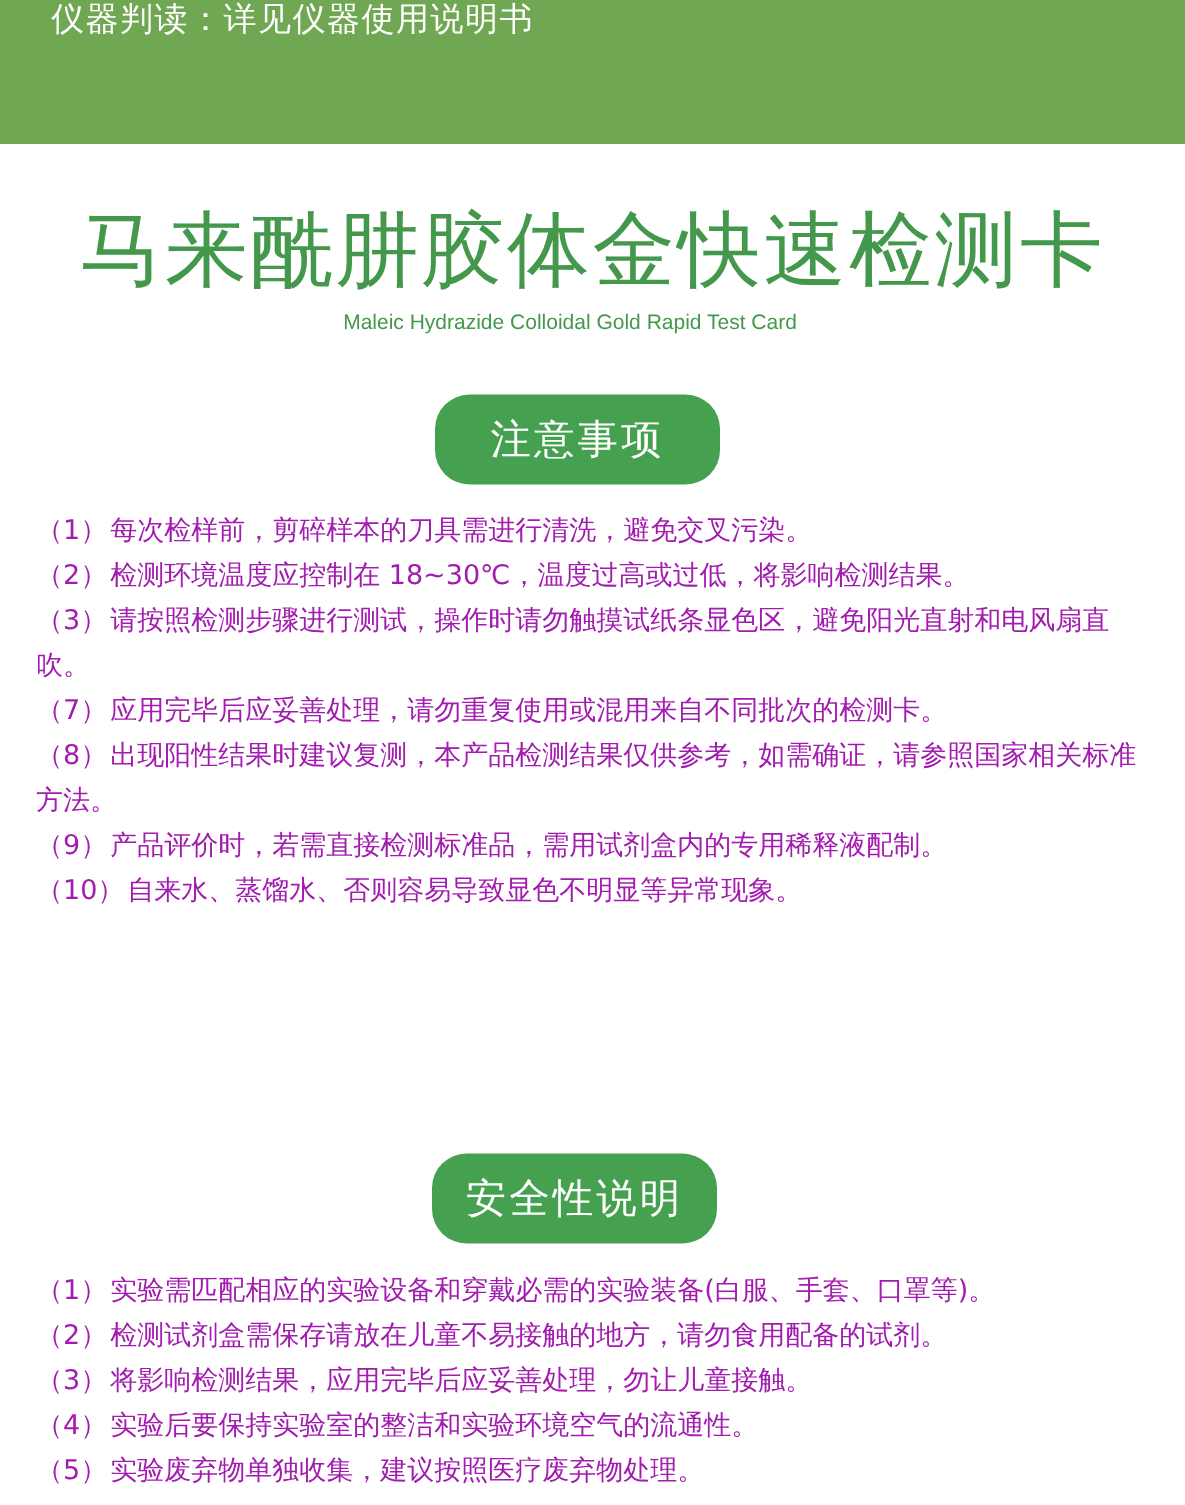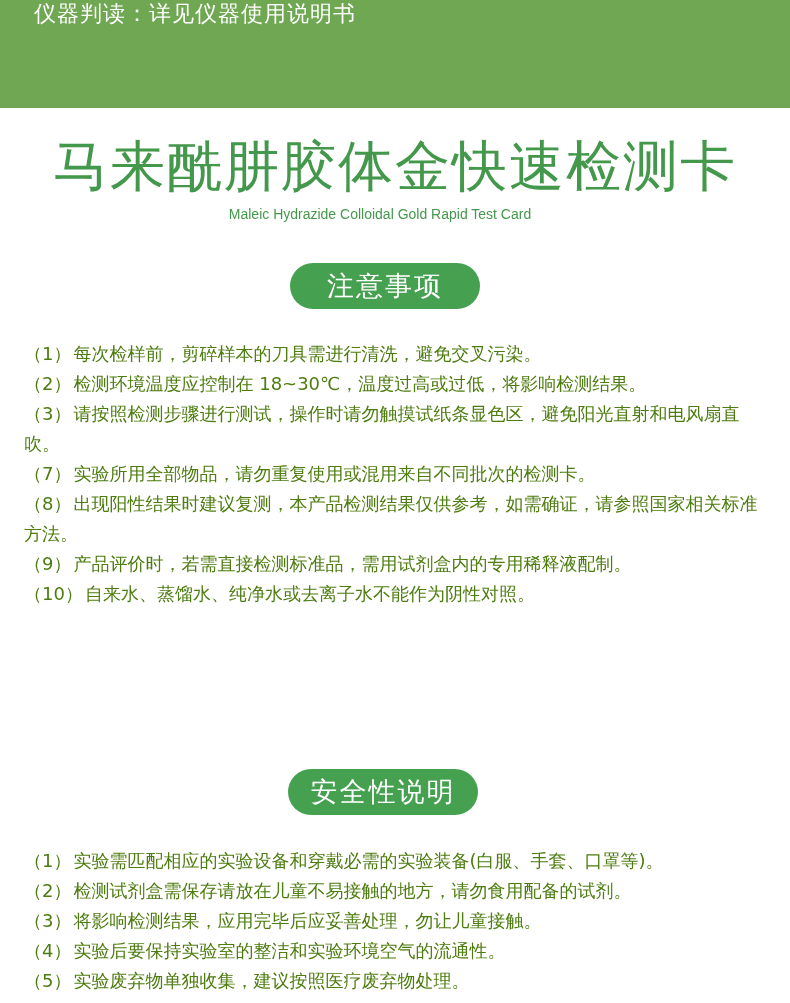--- a/index.html
+++ b/index.html
@@ -3,48 +3,48 @@
   <meta charset="utf-8">
   <style>
     html, body { margin: 0; padding: 0; }
     body {
       width: 790px; height: 1003px; overflow: hidden;
       background: #ffffff;
       font-family: "DejaVu Sans", "Liberation Sans", sans-serif;
       position: relative;
     }
     .top-band {
-      position: absolute; left: 0; top: 0; width: 790px; height: 108px;
+      position: absolute; left: 0; top: 0; width: 790px; height: 96px;
       background: #70a752;
     }
     .top-band .band-text {
       position: absolute; left: 34px; top: -1px;
       color: #ffffff; font-size: 22px; letter-spacing: 1px; line-height: 30px;
     }
     .title {
       position: absolute; left: 0; width: 790px; top: 132px;
       text-align: center; color: #44984c; font-size: 55px; letter-spacing: 2px;
       line-height: 68px;
     }
     .subtitle {
       position: absolute; left: 0; width: 760px; top: 204px;
       text-align: center; color: #44984c; font-size: 14px; line-height: 20px;
       font-family: "Liberation Sans", sans-serif;
     }
     .pill {
-      position: absolute; height: 46px; border-radius: 23px;
+      position: absolute; height: 60px; border-radius: 23px;
       background: #45a04f; color: #ffffff; font-size: 27px;
       display: flex; align-items: center; justify-content: center;
       letter-spacing: 2px;
     }
     .pill-notes { left: 290px; top: 263px; width: 190px; }
     .pill-safety { left: 288px; top: 769px; width: 190px; }
     .list {
       position: absolute; left: 24px; width: 745px;
-      color: #4d7c0f; font-size: 18px; line-height: 30px;
+      color: #a21caf; font-size: 18px; line-height: 30px;
       margin: 0; padding: 0; list-style: none;
     }
     .list-notes { top: 339px; }
     .list-safety { top: 846px; }
     .list li { margin: 0; padding: 0; text-indent: 0; }
     .list li .num { margin-right: 2px; }
     .clip-line {
       position: absolute; left: 24px; top: 996px; width: 300px; height: 7px;
       overflow: hidden;
     }
@@ -58,24 +58,24 @@
 
 <div class="title">马来酰肼胶体金快速检测卡</div>
 <div class="subtitle">Maleic Hydrazide Colloidal Gold Rapid Test Card</div>
 
 <div class="pill pill-notes">注意事项</div>
 
 <ul class="list list-notes">
   <li><span class="num">（1）</span><span>每次检样前，剪碎样本的刀具需进行清洗，避免交叉污染。</span></li>
   <li><span class="num">（2）</span><span>检测环境温度应控制在 18~30℃，温度过高或过低，将影响检测结果。</span></li>
   <li><span class="num">（3）</span><span>请按照检测步骤进行测试，操作时请勿触摸试纸条显色区，避免阳光直射和电风扇直吹。</span></li>
-  <li><span class="num">（7）</span><span>实验所用全部物品，请勿重复使用或混用来自不同批次的检测卡。</span></li>
+  <li><span class="num">（7）</span><span>应用完毕后应妥善处理，请勿重复使用或混用来自不同批次的检测卡。</span></li>
   <li><span class="num">（8）</span><span>出现阳性结果时建议复测，本产品检测结果仅供参考，如需确证，请参照国家相关标准方法。</span></li>
   <li><span class="num">（9）</span><span>产品评价时，若需直接检测标准品，需用试剂盒内的专用稀释液配制。</span></li>
-  <li><span class="num">（10）</span><span>自来水、蒸馏水、纯净水或去离子水不能作为阴性对照。</span></li>
+  <li><span class="num">（10）</span><span>自来水、蒸馏水、否则容易导致显色不明显等异常现象。</span></li>
 </ul>
 
 <div class="pill pill-safety">安全性说明</div>
 
 <ul class="list list-safety">
   <li><span class="num">（1）</span><span>实验需匹配相应的实验设备和穿戴必需的实验装备(白服、手套、口罩等)。</span></li>
   <li><span class="num">（2）</span><span>检测试剂盒需保存请放在儿童不易接触的地方，请勿食用配备的试剂。</span></li>
   <li><span class="num">（3）</span><span>将影响检测结果，应用完毕后应妥善处理，勿让儿童接触。</span></li>
   <li><span class="num">（4）</span><span>实验后要保持实验室的整洁和实验环境空气的流通性。</span></li>
   <li><span class="num">（5）</span><span>实验废弃物单独收集，建议按照医疗废弃物处理。</span></li>

